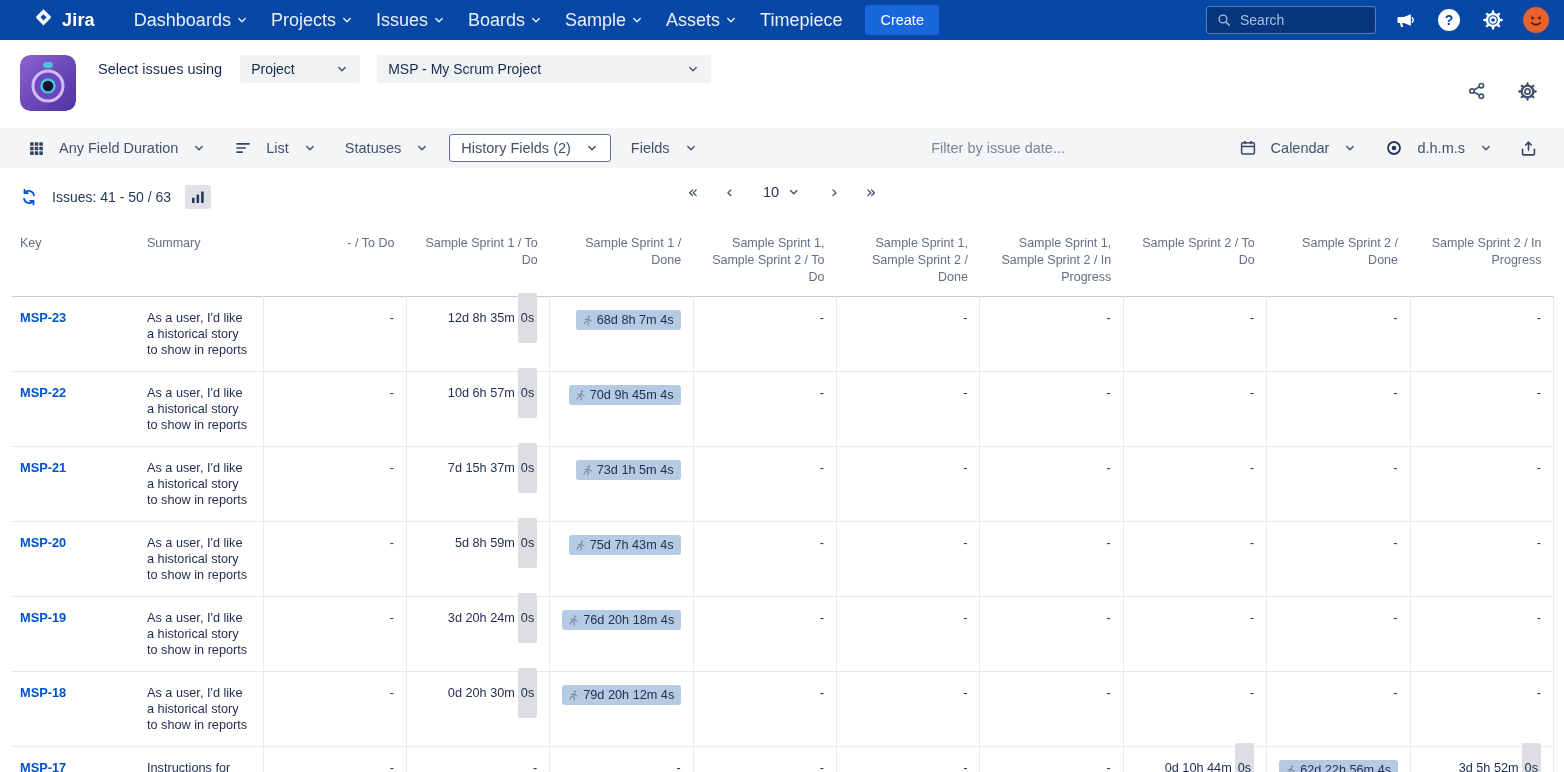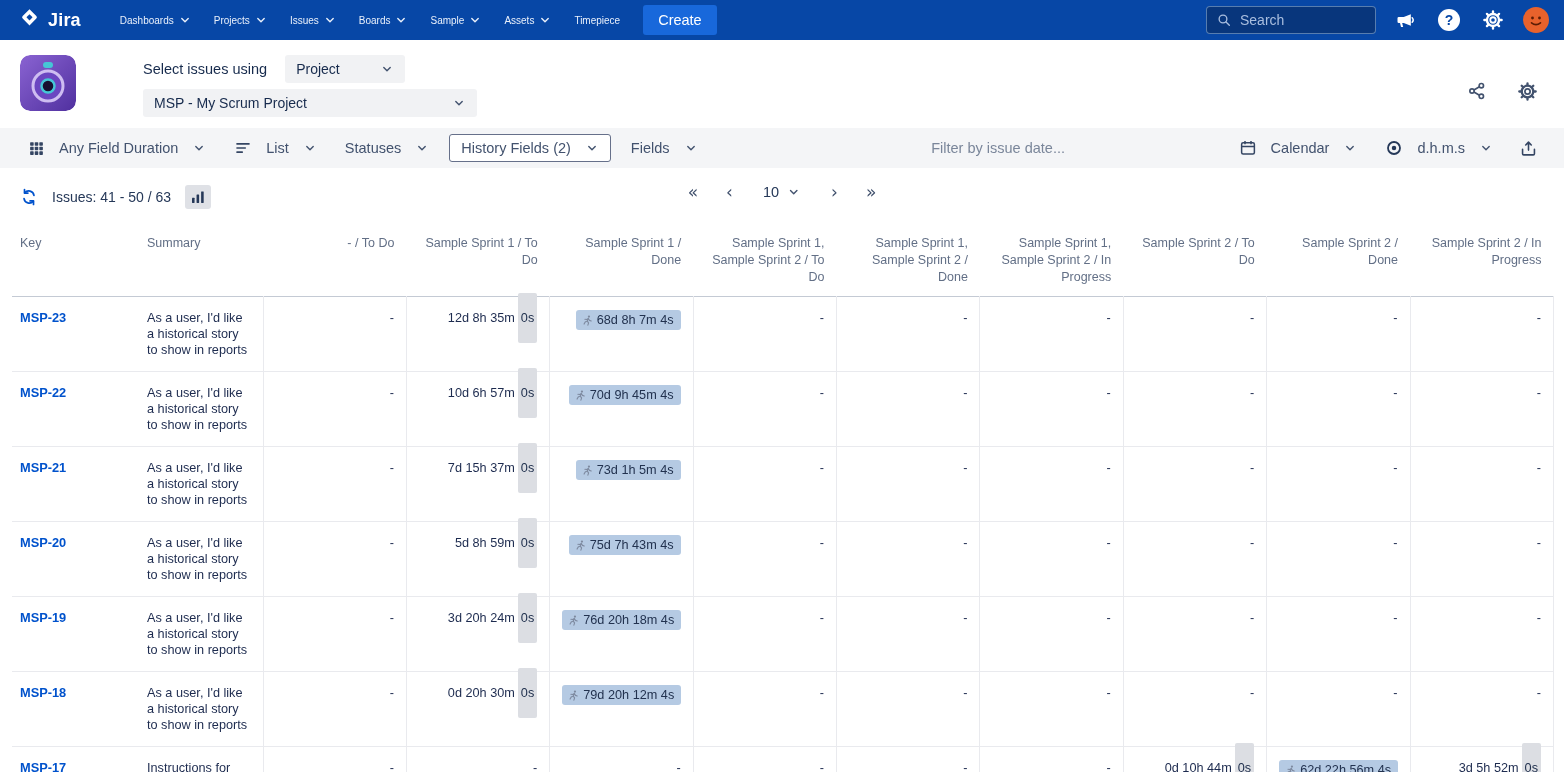--- a/index.html
+++ b/index.html
@@ -1,40 +1,40 @@
 <!DOCTYPE html>
 <html><head>
 <meta charset="utf-8">
 <style>
   * { box-sizing: border-box; margin: 0; padding: 0; }
   html, body { width: 1564px; height: 772px; overflow: hidden; }
   body { font-family: "Liberation Sans", "DejaVu Sans", sans-serif; background: #fff; color: #172B4D; }
   button { background: none; border: none; font: inherit; color: inherit; cursor: pointer; }
 
   
-  .topbar { height: 40px; background: #0747A6; display: flex; align-items: center; padding: 0 14px 0 18px; }
+  .topbar { height: 40px; background: #0747A6; display: flex; align-items: center; padding: 0 14px 0 32px; }
   .brand { display: flex; align-items: center; gap: 7px; margin-right: 30px; cursor: pointer; }
   .brand-text { color: #fff; font-size: 18px; font-weight: 600; letter-spacing: .2px; }
   .nav-items { display: flex; align-items: center; gap: 4px; }
-  .nav-item { display: flex; align-items: center; gap: 4px; color: #E9F0FB; font-size: 10px; font-weight: 500; padding: 7px 9px; border-radius: 3px; }
+  .nav-item { display: flex; align-items: center; gap: 4px; color: #E9F0FB; font-size: 18px; font-weight: 500; padding: 7px 9px; border-radius: 3px; }
   .create-btn { background: #1868DB; color: #fff; font-size: 14.5px; font-weight: 500; padding: 7px 15px; border-radius: 3px; margin-left: 10px; }
   .topbar-right { margin-left: auto; display: flex; align-items: center; gap: 14px; }
   .search-box { display: flex; align-items: center; gap: 8px; width: 170px; height: 28px; padding: 0 9px; border-radius: 4px;
                 background: rgba(9,30,66,.42); border: 1px solid rgba(166,197,226,.5); color: #A9BEDF; }
   .search-box input { flex: 1; min-width: 0; background: transparent; border: none; outline: none; color: #E6EFFC; font-size: 14px; }
   .search-box input::placeholder { color: #A9BEDF; }
   .icon-btn { display: flex; align-items: center; justify-content: center; width: 30px; height: 30px; border-radius: 50%; color: #fff; }
   .help-circle { width: 22px; height: 22px; border-radius: 50%; background: #fff; color: #0747A6; font-weight: 700; font-size: 14px;
                  display: flex; align-items: center; justify-content: center; }
   .avatar { width: 28px; height: 28px; border-radius: 50%; padding: 0; display: flex; }
 
   
   .app-header { position: relative; height: 88px; display: flex; align-items: flex-start; gap: 22px; padding: 15px 20px 0 20px; background: #fff; }
   .app-icon { width: 56px; height: 56px; border-radius: 10px; overflow: hidden; flex: none; }
-  .sel-col { display: flex; flex-direction: column; gap: 6px; margin-left: 45px; }
+  .sel-col { display: flex; flex-direction: row; gap: 17px; }
   .sel-row { display: flex; align-items: center; gap: 18px; }
   .sel-label { font-size: 14.5px; color: #172B4D; }
   .dd { display: flex; align-items: center; justify-content: space-between; gap: 10px; background: #F1F2F4; border-radius: 3px;
         padding: 6px 11px; font-size: 14px; color: #172B4D; }
   .dd-scope { width: 120px; }
   .dd-project { width: 334px; }
   .header-actions { position: absolute; right: 22px; top: 36px; display: flex; align-items: center; gap: 20px; color: #42526E; }
   .header-actions .icon-btn { color: #42526E; }
 
   

